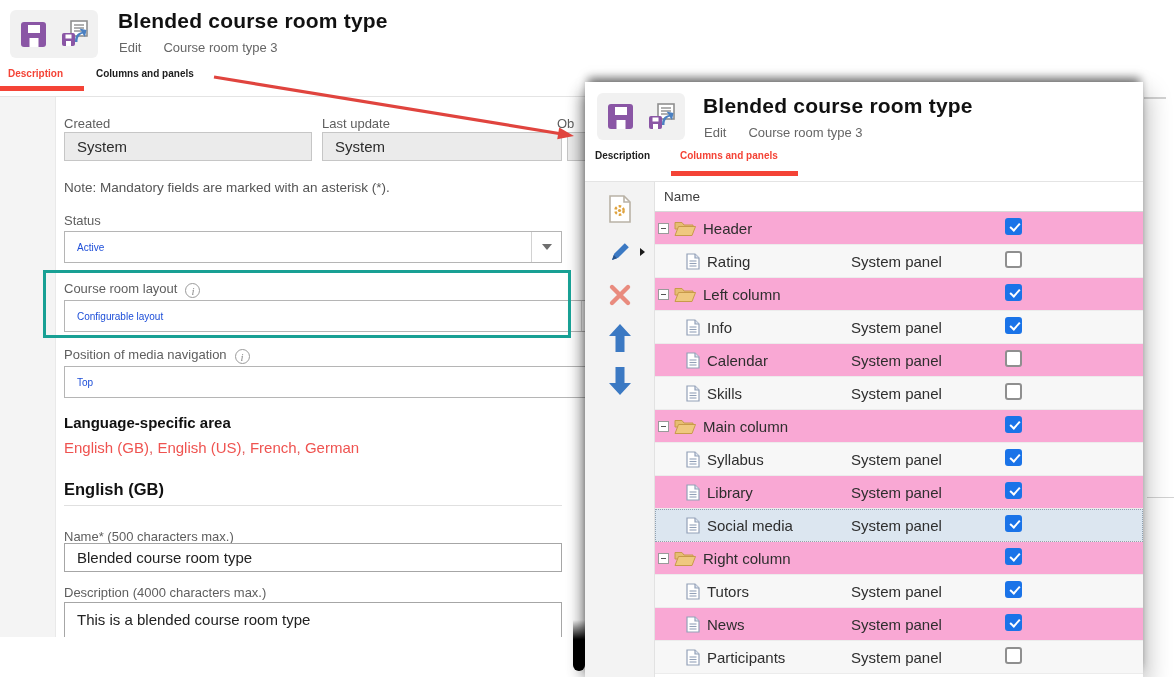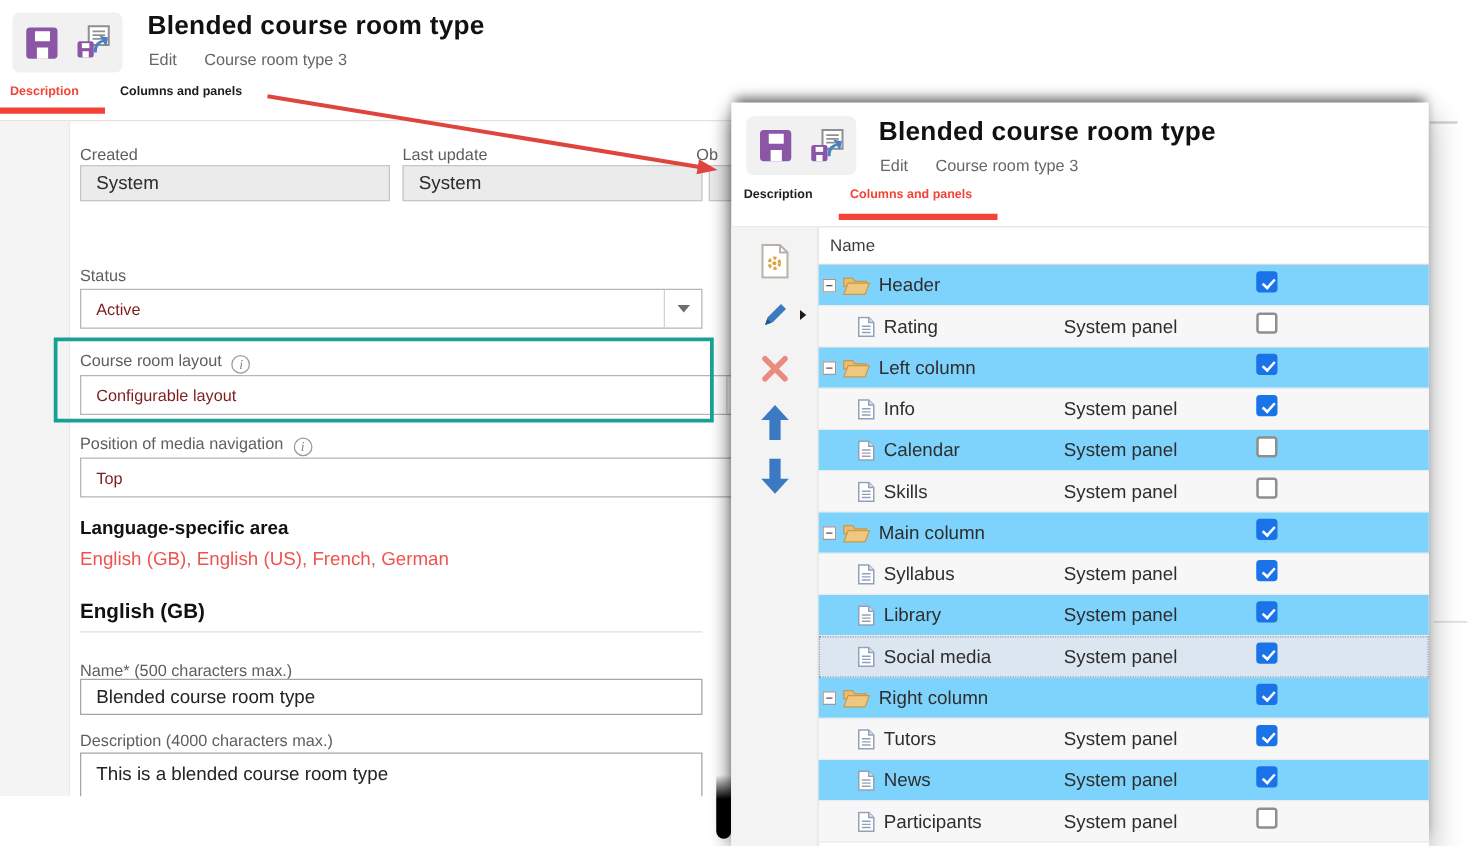--- a/index.html
+++ b/index.html
@@ -21,21 +21,21 @@
   .crumb { position:absolute; font-size:13px; color:#666; }
   .crumb .mode { margin-right:22px; }
   .tab { position:absolute; font-size:10px; font-weight:bold; cursor:pointer; }
   .tab.red { color:#f44336; }
   .tab.dark { color:#1d1d1d; }
   .tab-underline { position:absolute; height:5px; background:#f44336; }
   .tabbar-divider { position:absolute; height:1px; background:#e4e4e4; }
   #left-gutter { position:absolute; left:0; top:97px; width:56px; height:540px; background:#f4f4f4; border-right:1px solid #e9e9e9; }
 
   .ro-input { position:absolute; height:29px; background:#ebebeb; border:1px solid #c6c6c6; font-size:15px; color:#2c2c2c; display:flex; align-items:center; padding-left:12px; }
-  .select { position:absolute; height:32px; background:#fff; border:1px solid #b5b5b5; font-size:13px; color:#7f1d1d; display:flex; align-items:center; padding-left:12px; cursor:pointer; }
+  .select { position:absolute; height:32px; background:#fff; border:1px solid #b5b5b5; font-size:10px; color:#1d4ed8; display:flex; align-items:center; padding-left:12px; cursor:pointer; }
   .caretbox { position:absolute; right:0; top:0; bottom:0; width:30px; border-left:1px solid #d2d2d2; display:flex; align-items:center; justify-content:center; }
   .caret { width:0; height:0; border-left:5px solid transparent; border-right:5px solid transparent; border-top:6px solid #6e6e6e; }
   .info-icon { display:inline-block; width:15px; height:15px; border:1px solid #9b9b9b; border-radius:50%; color:#8a8a8a; font-size:11px; line-height:14px; text-align:center; font-style:italic; margin-left:8px; vertical-align:-2px; font-family:"Liberation Serif", serif; }
   .text-input { position:absolute; height:29px; background:#fff; border:1px solid #a6a6a6; font-size:15px; color:#222; display:flex; align-items:center; padding-left:12px; }
   .textarea { position:absolute; background:#fff; border:1px solid #a6a6a6; font-size:15px; color:#222; padding:8px 12px; }
   .section-rule { position:absolute; height:1px; background:#e0e0e0; }
   .lang-link { color:#ef5350; font-size:15px; cursor:pointer; }
   .lang-sep { color:#e05c5c; font-size:15px; }
 
   
@@ -53,21 +53,21 @@
   #panel-toolbar { position:absolute; left:0; top:100px; bottom:0; width:70px; background:#f3f3f3; border-right:1px solid #e2e2e2;
      display:flex; flex-direction:column; align-items:center; padding-top:12px; gap:13px; }
   .tool-btn { width:34px; height:30px; display:flex; align-items:center; justify-content:center; cursor:pointer; position:relative; }
   .tool-btn .flyout { position:absolute; right:-8px; top:11px; width:0; height:0; border-top:4px solid transparent; border-bottom:4px solid transparent; border-left:5px solid #1a1a1a; }
 
   
   #panel-table { position:absolute; left:70px; top:100px; right:0; bottom:0; }
   .thead { display:grid; grid-template-columns:187px 153px 1fr; height:30px; align-items:center; border-bottom:1px solid #d8d8d8; }
   .th { font-size:13.5px; color:#3c3c3c; padding-left:9px; height:22px; display:flex; align-items:center; }
   .th + .th { border-left:1px solid #e0e0e0; }
-  .trow { display:grid; grid-template-columns:187px 153px 1fr; height:33px; align-items:center; border-bottom:1px solid #ececec; background:#7dd3fc; cursor:pointer; }
+  .trow { display:grid; grid-template-columns:187px 153px 1fr; height:33px; align-items:center; border-bottom:1px solid #ececec; background:#f9a8d4; cursor:pointer; }
   .trow.alt { background:#f7f7f7; }
   .trow.selected { background:#dce6f0; outline:1px dotted #8fa0b0; outline-offset:-1px; }
   .cell-name { display:flex; align-items:center; font-size:15px; color:#2e2e2e; padding-left:3px; }
   .cell-type { font-size:15px; color:#2e2e2e; padding-left:9px; }
   .cell-vis { padding-left:10px; }
   .expander { width:11px; height:11px; border:1px solid #9a9a9a; background:#fff; position:relative; margin-right:5px; flex:0 0 auto; }
   .expander::after { content:""; position:absolute; left:2px; right:2px; top:4px; height:1px; background:#555; }
   .row-icon { display:flex; align-items:center; margin-right:7px; flex:0 0 auto; }
   .panel-indent { margin-left:28px; }
   .cb { width:17px; height:17px; border-radius:3px; display:inline-block; position:relative; background:#fff; border:2px solid #8f8f8f; cursor:pointer; }
@@ -109,20 +109,21 @@
   <div class="tabbar-divider" style="left:0; top:96px; width:600px;"></div>
   <div id="left-gutter"></div>
 
   <div class="label abs" style="left:64px; top:116px;">Created</div>
   <div class="ro-input" style="left:64px; top:132px; width:248px;">System</div>
   <div class="label abs" style="left:322px; top:116px;">Last update</div>
   <div class="ro-input" style="left:322px; top:132px; width:240px;">System</div>
   <div class="label abs" style="left:557px; top:116px;">Ob</div>
   <div class="ro-input" style="left:567px; top:132px; width:30px;"></div>
 
+  <div class="abs" style="left:64px; top:180px; font-size:13.5px; color:#555;">Note: Mandatory fields are marked with an asterisk (*).</div>
 
   <div class="label abs" style="left:64px; top:213px;">Status</div>
   <div class="select" style="left:64px; top:231px; width:498px;">
     <span>Active</span>
     <span class="caretbox">
         <span class="caret"></span>
       </span>
   </div>
 
   <div class="label abs" style="left:64px; top:281px;">

